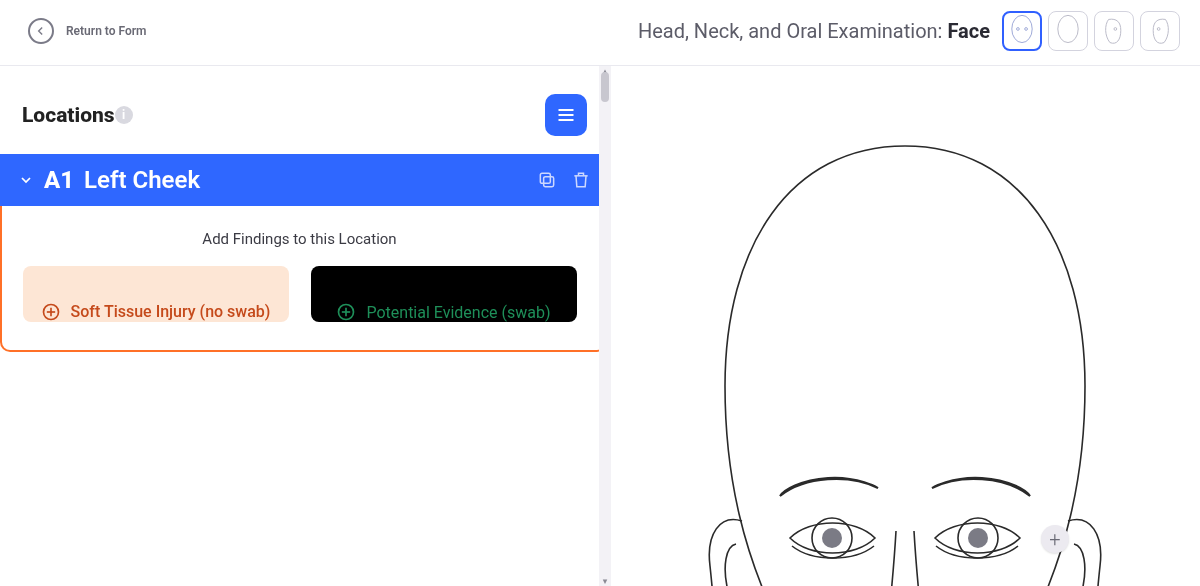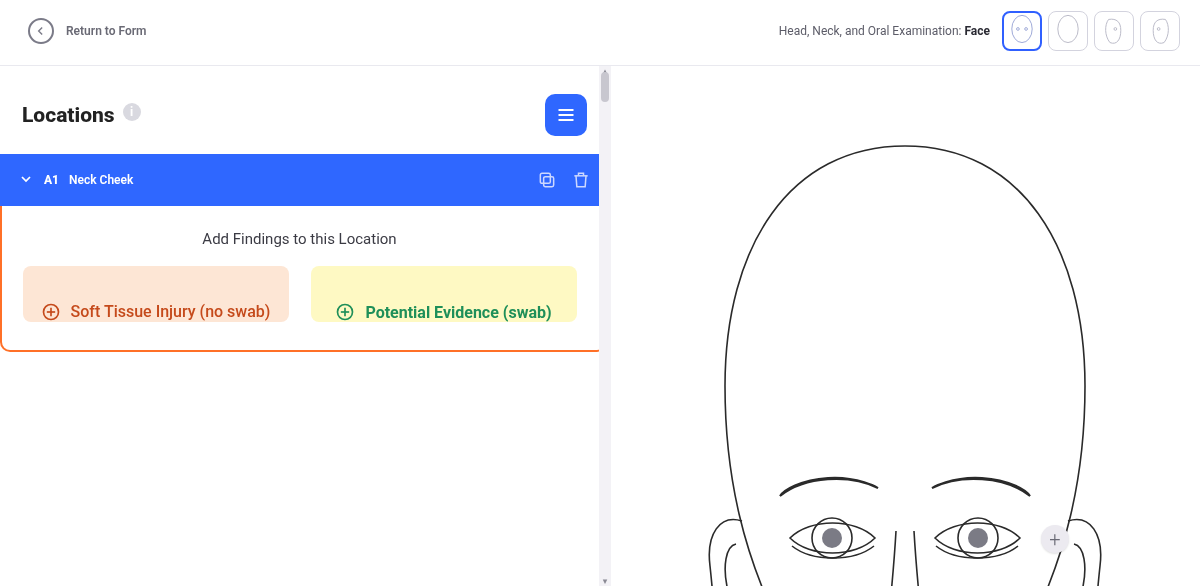--- a/index.html
+++ b/index.html
@@ -15,21 +15,21 @@
   }
   .return {
     display:flex; align-items:center; gap:12px; color:#5a5a66; cursor:pointer;
   }
   .return-icon {
     width:26px; height:26px; border-radius:50%; border:2px solid #7b7b88; display:flex; align-items:center; justify-content:center;
   }
   .return-icon svg { width:14px; height:14px; stroke:#7b7b88; fill:none; stroke-width:2.4; }
   .return-text { font-size:12px; font-weight:600; color:#6a6a75; }
   .right-top { display:flex; align-items:center; gap:12px; }
-  .exam-label { font-size:12px; color:#5c5c68; }
+  .exam-label { font-size:20px; color:#5c5c68; }
   .exam-label .strong { font-weight:700; color:#2a2a33; }
   .thumbs { display:flex; gap:6px; overflow:hidden; }
   .thumb {
     width:40px; height:40px; border:1px solid #d3d3de; border-radius:8px;
     display:flex; align-items:center; justify-content:center; cursor:pointer; background:#fff;
   }
   .thumb.active { border:2px solid #3060ff; }
   .thumb svg { width:28px; height:34px; stroke:#b8b8c6; fill:none; stroke-width:1.4; }
   .thumb.active svg { stroke:#9aa5d6; }
 
@@ -42,31 +42,31 @@
     position:absolute; right:-2px; top:0; width:12px; height:100%; background:#f3f2f6;
   }
   .scroll-thumb { position:absolute; left:2px; top:6px; width:8px; height:30px; background:#c8c7cf; border-radius:4px; }
   .scroll-arrow { position:absolute; left:0; width:12px; height:10px; display:flex; align-items:center; justify-content:center; color:#8a8a94; font-size:9px; }
   .scroll-arrow.top { top:0; }
   .scroll-arrow.bot { bottom:0; }
 
   .panel-head {
     display:flex; align-items:center; justify-content:space-between; padding:28px 22px 18px 22px;
   }
-  .panel-title { font-size:21px; font-weight:800; display:flex; gap:8px; }
+  .panel-title { font-size:21px; font-weight:800; display:flex; align-items:center; }
   .info-icon { width:18px;height:18px;border-radius:50%;background:#d9d9e0;display:flex;align-items:center;justify-content:center;color:#fff;font-size:12px;font-weight:700; }
   .menu-btn {
     width:42px;height:42px;border-radius:10px;background:#2f67ff;display:flex;align-items:center;justify-content:center;cursor:pointer;
   }
   .menu-btn svg { stroke:#fff; stroke-width:2.4; width:20px; height:16px; }
 
   .loc-header {
     background:#2f67ff; color:#fff; height:52px; display:flex; align-items:center; padding:0 18px; justify-content:space-between;
   }
-  .loc-left { display:flex; align-items:center; gap:10px; font-size:12px; }
+  .loc-left { display:flex; align-items:center; gap:10px; font-size:24px; }
   .loc-left .chev svg { width:16px;height:16px;stroke:#fff;fill:none;stroke-width:2.6; }
   .loc-code { font-weight:800; }
   .loc-name { font-weight:600; }
   .loc-actions { display:flex; gap:14px; }
   .loc-actions svg { width:20px;height:20px;stroke:#cdd8ff;fill:none;stroke-width:1.8; cursor:pointer; }
 
   .highlight-box {
     border:2px solid #ff7027; margin:0; padding:24px 18px 28px 10px; border-top:none;
     border-bottom-left-radius:10px; border-bottom-right-radius:10px;
     position:relative;
@@ -77,21 +77,21 @@
     content:""; position:absolute; left:0; right:0; top:-1px; height:4px; background:#ff7027; opacity:0;
   }
   .add-title { text-align:center; font-size:15px; color:#3b3b44; margin-bottom:18px; }
   .btn-row { display:flex; gap:22px; justify-content:center; }
   .add-btn {
     flex:1; height:56px; border-radius:8px; display:flex; align-items:flex-end; justify-content:center; gap:10px; cursor:pointer;
     font-size:16px; max-width:266px;
   }
   .add-btn.inj { background:#fde6d5; color:#c54a1b; }
   .add-btn.inj .lbl { text-align:center; line-height:1.25; font-weight:500; }
-  .add-btn.evi { background:#fef9c3; color:#1e8f59;font-weight:bold; }
+  .add-btn.evi { background:#000000; color:#1e8f59; }
   .add-btn svg { width:20px;height:20px;fill:none;stroke-width:2; }
   .add-btn.inj svg { stroke:#c54a1b; }
   .add-btn.evi svg { stroke:#1e8f59; }
 
   
   .face-area { flex:1; position:relative; display:flex; align-items:flex-start; justify-content:center; padding-top:60px; overflow:hidden; }
   .face-svg { width:470px; height:640px; stroke:#2a2a2a; fill:none; stroke-width:1.6; }
   .marker {
     position:absolute; width:28px; height:28px; border-radius:50%; background:#eceaf0; color:#6a6a75;
     display:flex; align-items:center; justify-content:center; font-size:20px; font-weight:300;
@@ -160,21 +160,21 @@
           </svg>
       </div>
     </div>
 
     <div class="loc-header">
       <div class="loc-left">
         <span class="chev"><svg viewBox="0 0 24 24">
               <path d="M6 9l6 6 6-6"></path>
             </svg></span>
         <span class="loc-code">A1</span>
-        <span class="loc-name">Neck Cheek</span>
+        <span class="loc-name">Left Cheek</span>
       </div>
       <div class="loc-actions">
         <svg viewBox="0 0 24 24">
             <rect x="8" y="8" width="12" height="12" rx="2"></rect>
             <rect x="4" y="4" width="12" height="12" rx="2"></rect>
           </svg>
         <svg viewBox="0 0 24 24">
             <path d="M4 7h16"></path>
             <path d="M9 7V4h6v3"></path>
             <path d="M6 7l1 13h10l1-13"></path>

